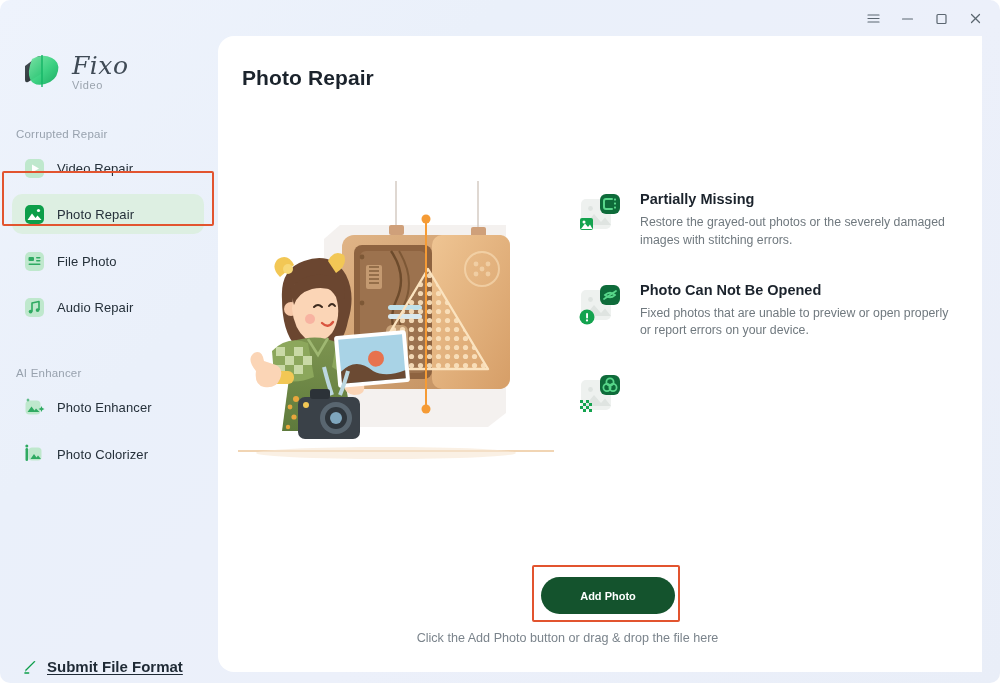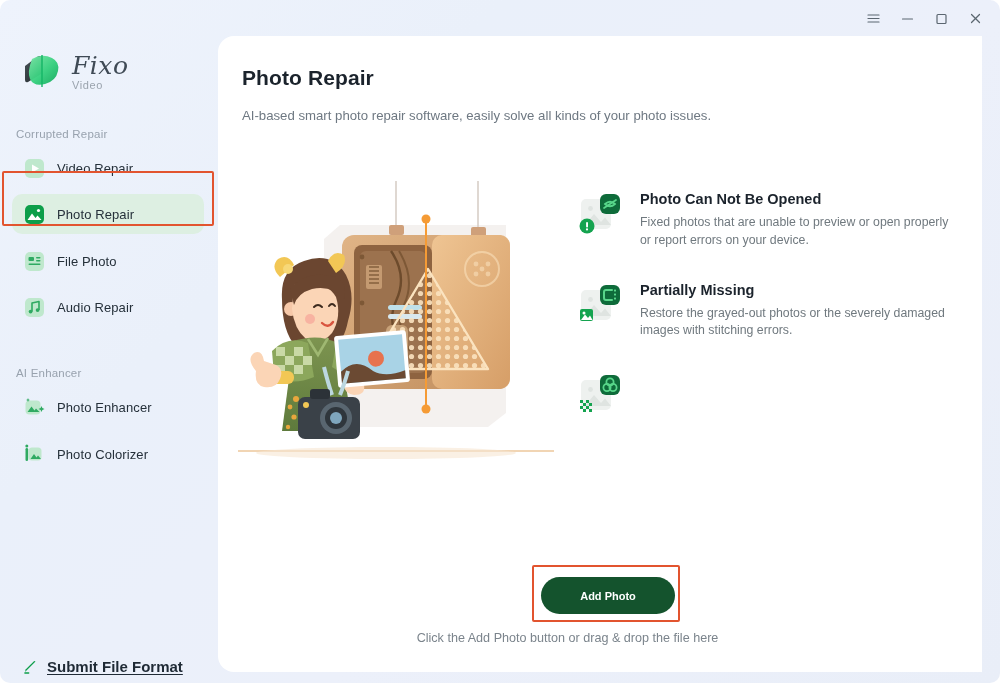--- a/index.html
+++ b/index.html
@@ -244,21 +244,20 @@
         <path d="M13.5 2.5 L5 11 L3 13 L3.6 10.6 L12.2 2 Z" fill="#0d9e4a"></path>
         <rect x="2.2" y="13.2" width="5.2" height="1.5" rx="0.7" fill="#0d9e4a"></rect>
       </svg>
       <span id="submit-label">Submit File Format</span>
     </div>
   </div>
 
   <div id="main">
 
     <div id="page-title">Photo Repair</div>
-    <div id="page-sub">AI-based smart photo repair software, easily solve all kinds of your photo issues.</div>
 
     <div id="illus">
       <svg width="320" height="330" viewBox="0 0 320 330">
         <defs>
           <linearGradient id="boxG" x1="0" y1="0" x2="1" y2="1">
             <stop offset="0%" stop-color="#e0b486"></stop>
               <stop offset="100%" stop-color="#c08d5d"></stop>
           </linearGradient>
           <linearGradient id="glowG" x1="0" y1="0" x2="1" y2="1">
             <stop offset="0%" stop-color="#f0c694"></stop>
@@ -403,53 +402,53 @@
     </div>
 
     <div id="features">
 
       <div class="feat">
         <svg class="feat-ico" viewBox="0 0 46 46">
           <rect x="3" y="6" width="30" height="30" rx="5" fill="#eef1ef"></rect>
           <circle cx="12.5" cy="15.5" r="2.4" fill="#dfe4e1"></circle>
           <path d="M7 32 L16 21 L23 29 L27 24.5 L33 32 Z" fill="#dfe4e1"></path>
           <rect x="22" y="1" width="20" height="20" rx="6" fill="#0e6b3a"></rect>
+          <path d="M34 6 L28 6 Q26 6 26 8 L26 14 Q26 16 28 16 L34 16" fill="none" stroke="#58d68a" stroke-width="2" stroke-linecap="round"></path>
+          <g fill="#58d68a">
+            <rect x="36" y="5.5" width="2" height="2" rx="0.6"></rect>
+            <rect x="36" y="9.5" width="2" height="2" rx="0.6"></rect>
+            <rect x="36" y="13.5" width="2" height="2" rx="0.6"></rect>
+          </g>
+          <rect x="2" y="25" width="13" height="12" rx="2" fill="#14a34f"></rect>
+          <circle cx="6" cy="29" r="1.5" fill="#ffffff"></circle>
+          <path d="M3 36 L7 30.5 L10 34 L12 31.5 L14.5 36 Z" fill="#ffffff"></path>
+        </svg>
+        <div>
+          <div class="feat-title">Partially Missing</div>
+          <div class="feat-desc">Restore the grayed-out photos or the severely damaged images with stitching errors.</div>
+        </div>
+      </div>
+
+      <div class="feat">
+        <svg class="feat-ico" viewBox="0 0 46 46">
+          <rect x="3" y="6" width="30" height="30" rx="5" fill="#eef1ef"></rect>
+          <circle cx="12.5" cy="15.5" r="2.4" fill="#dfe4e1"></circle>
+          <path d="M7 32 L16 21 L23 29 L27 24.5 L33 32 Z" fill="#dfe4e1"></path>
+          <rect x="22" y="1" width="20" height="20" rx="6" fill="#0e6b3a"></rect>
           <g stroke="#58d68a" stroke-width="1.7" fill="none" stroke-linecap="round">
             <path d="M27 11 Q32 6.5 37 11 Q32 15.5 27 11 Z"></path>
             <line x1="26" y1="15" x2="38" y2="7"></line>
           </g>
           <circle cx="9" cy="33" r="7.5" fill="#14a34f"></circle>
           <rect x="8.1" y="29" width="1.9" height="5.4" rx="0.9" fill="#ffffff"></rect>
           <circle cx="9" cy="36.4" r="1.1" fill="#ffffff"></circle>
         </svg>
         <div>
           <div class="feat-title">Photo Can Not Be Opened</div>
           <div class="feat-desc">Fixed photos that are unable to preview or open properly or report errors on your device.</div>
-        </div>
-      </div>
-
-      <div class="feat">
-        <svg class="feat-ico" viewBox="0 0 46 46">
-          <rect x="3" y="6" width="30" height="30" rx="5" fill="#eef1ef"></rect>
-          <circle cx="12.5" cy="15.5" r="2.4" fill="#dfe4e1"></circle>
-          <path d="M7 32 L16 21 L23 29 L27 24.5 L33 32 Z" fill="#dfe4e1"></path>
-          <rect x="22" y="1" width="20" height="20" rx="6" fill="#0e6b3a"></rect>
-          <path d="M34 6 L28 6 Q26 6 26 8 L26 14 Q26 16 28 16 L34 16" fill="none" stroke="#58d68a" stroke-width="2" stroke-linecap="round"></path>
-          <g fill="#58d68a">
-            <rect x="36" y="5.5" width="2" height="2" rx="0.6"></rect>
-            <rect x="36" y="9.5" width="2" height="2" rx="0.6"></rect>
-            <rect x="36" y="13.5" width="2" height="2" rx="0.6"></rect>
-          </g>
-          <rect x="2" y="25" width="13" height="12" rx="2" fill="#14a34f"></rect>
-          <circle cx="6" cy="29" r="1.5" fill="#ffffff"></circle>
-          <path d="M3 36 L7 30.5 L10 34 L12 31.5 L14.5 36 Z" fill="#ffffff"></path>
-        </svg>
-        <div>
-          <div class="feat-title">Partially Missing</div>
-          <div class="feat-desc">Restore the grayed-out photos or the severely damaged images with stitching errors.</div>
         </div>
       </div>
 
       <div class="feat">
         <svg class="feat-ico" viewBox="0 0 46 46">
           <rect x="3" y="6" width="30" height="30" rx="5" fill="#eef1ef"></rect>
           <circle cx="12.5" cy="15.5" r="2.4" fill="#dfe4e1"></circle>
           <path d="M7 32 L16 21 L23 29 L27 24.5 L33 32 Z" fill="#dfe4e1"></path>
           <rect x="22" y="1" width="20" height="20" rx="6" fill="#0e6b3a"></rect>
           <g fill="none" stroke="#58d68a" stroke-width="1.8">

